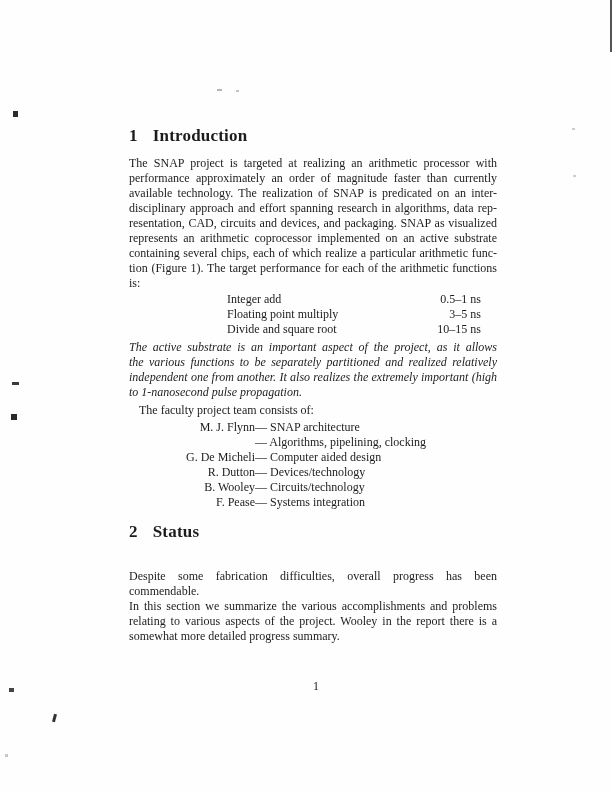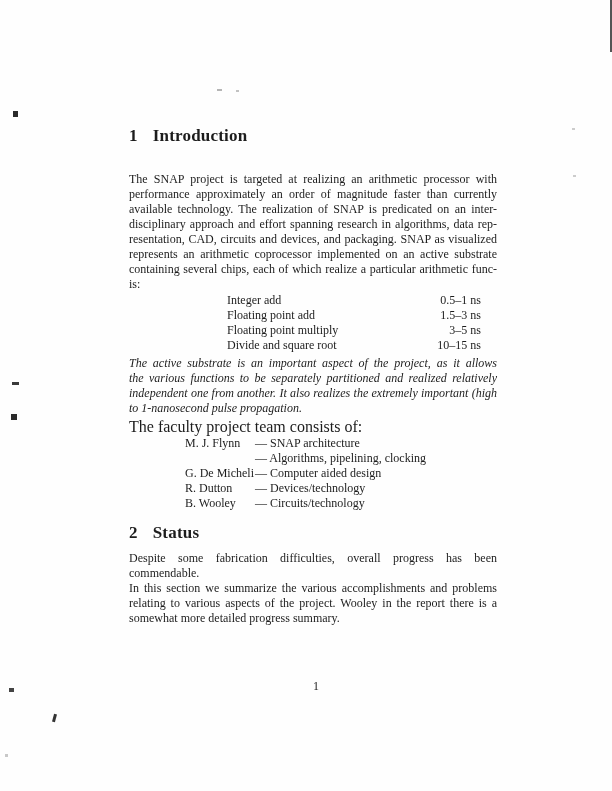--- a/index.html
+++ b/index.html
@@ -8,38 +8,38 @@
     font-family:"Liberation Serif","DejaVu Serif",serif;
     color:#1c1c1c; overflow:hidden;
   }
   .content { position:absolute; left:129px; top:126px; width:368px; }
 
   .heading { display:flex; font-size:17px; font-weight:bold; line-height:20px; letter-spacing:0.2px; }
   .heading .num { margin-right:15px; }
   .heading2 { margin-top:12px; }
 
   .para { }
-  .para1 { margin-top:26px; }
+  .para1 { margin-top:10px; }
   .para2 { margin-top:3px;font-style:italic; }
-  .status-para { margin-top:8px; }
+  .status-para { margin-top:27px; }
 
   .body-line {
     font-size:12px; line-height:15px;
     text-align:justify; text-align-last:justify;
     white-space:normal;
   }
   .body-line.end { text-align:justify; text-align-last:left; }
 
   .perf-table { margin:1px 0 0 98px; width:254px; }
   .perf-row { display:flex; justify-content:space-between; font-size:12px; line-height:15px; }
   .perf-value { text-align:center;margin-left:31px; }
 
-  .team-intro { margin-top:3px; font-size:16px; line-height:15px; }
+  .team-intro { margin-top:3px; font-size:12px; line-height:15px;margin-left:10px; }
   .team { margin:2px 0 0 56px; }
-  .team-row { display:flex; font-size:12px; line-height:15px; }
+  .team-row { display:flex; font-size:12px; line-height:15px;text-align:right; }
   .team-name { width:70px; flex-shrink:0; }
   .team-role { white-space:nowrap; }
 
   .page-number { position:absolute; left:306px; top:679px; width:20px; text-align:center; font-size:12px; }
 
   .mark { position:absolute; }
 </style>
 </head>
 <body>
 
@@ -65,31 +65,28 @@
     </div>
 
     <div class="para para1">
       <div class="body-line">The SNAP project is targeted at realizing an arithmetic processor with</div>
       <div class="body-line">performance approximately an order of magnitude faster than currently</div>
       <div class="body-line">available technology.  The realization of SNAP is predicated on an inter-</div>
       <div class="body-line">disciplinary approach and effort spanning research in algorithms, data rep-</div>
       <div class="body-line">resentation, CAD, circuits and devices, and packaging. SNAP as visualized</div>
       <div class="body-line">represents an arithmetic coprocessor implemented on an active substrate</div>
       <div class="body-line">containing several chips, each of which realize a particular arithmetic func-</div>
+      <div class="body-line">tion (Figure 1). The target performance for each of the arithmetic functions</div>
       <div class="body-line end">is:</div>
     </div>
 
     <div class="perf-table">
       <div class="perf-row">
         <span class="perf-label">Integer add</span>
         <span class="perf-value">0.5–1 ns</span>
-      </div>
-      <div class="perf-row">
-        <span class="perf-label">Floating point add</span>
-        <span class="perf-value">1.5–3 ns</span>
       </div>
       <div class="perf-row">
         <span class="perf-label">Floating point multiply</span>
         <span class="perf-value">3–5 ns</span>
       </div>
       <div class="perf-row">
         <span class="perf-label">Divide and square root</span>
         <span class="perf-value">10–15 ns</span>
       </div>
     </div>
@@ -117,20 +114,24 @@
         <span class="team-role">— Computer aided design</span>
       </div>
       <div class="team-row">
         <span class="team-name">R. Dutton</span>
         <span class="team-role">— Devices/technology</span>
       </div>
       <div class="team-row">
         <span class="team-name">B. Wooley</span>
         <span class="team-role">— Circuits/technology</span>
       </div>
+      <div class="team-row">
+        <span class="team-name">F. Pease</span>
+        <span class="team-role">— Systems integration</span>
+      </div>
     </div>
 
     <div class="heading heading2">
       <span class="num">2</span>
       <span>Status</span>
     </div>
 
     <div class="para status-para">
       <div class="body-line">Despite some fabrication difficulties, overall progress has been commendable.</div>
       <div class="body-line">In this section we summarize the various accomplishments and problems</div>

